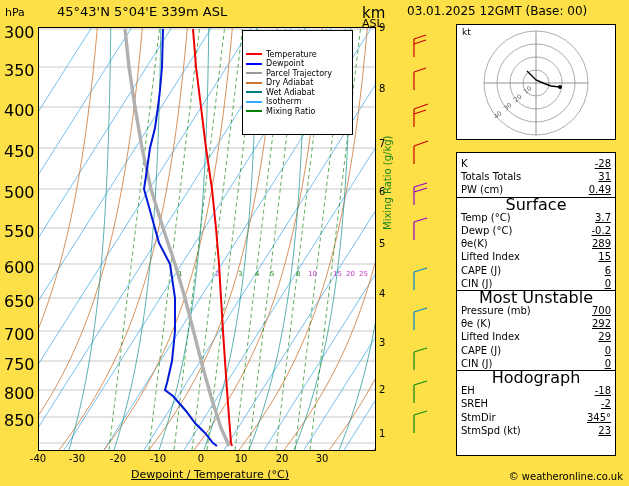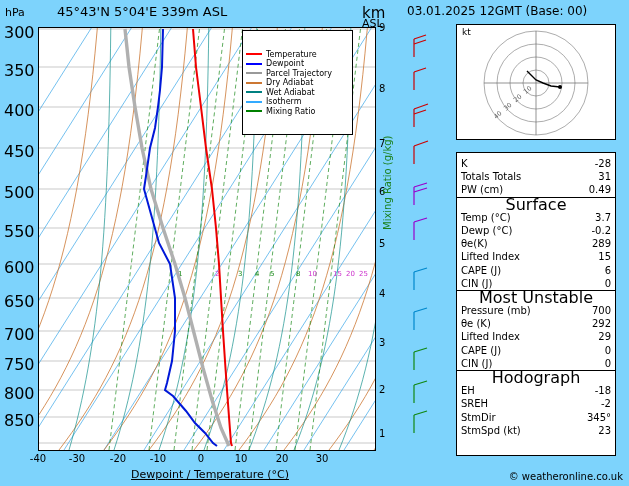--- a/index.html
+++ b/index.html
@@ -6,21 +6,21 @@
   html, body {
     margin: 0; padding: 0;
     width: 629px; height: 486px;
     background: #ffffff;
     font-family: "DejaVu Sans", sans-serif;
     overflow: hidden;
   }
   #root {
     position: relative;
     width: 629px; height: 486px;
-    background: #7dd3fc;
+    background: #fde047;
   }
   .abs { position: absolute; }
 
   
   #skewt-block { left: 0; top: 0; width: 400px; height: 486px; }
 
   #hpa-label { left: 5px; top: 6px; font-size: 11px; color: #000; }
   #station-title { left: 57px; top: 4px; font-size: 13px; color: #000; }
   #km-label { left: 362px; top: 4px; font-size: 15px; color: #000; }
   #asl-label { left: 362px; top: 17px; font-size: 11px; color: #000; }
@@ -82,21 +82,21 @@
 
   #params-box {
     left: 456px; top: 152px; width: 160px; height: 304px;
     border: 1px solid #000; background: #fff;
     font-size: 10px; color: #000;
   }
   .p-row { display: flex; justify-content: space-between; padding: 0 4px; height: 13.2px; line-height: 13.2px; }
   .p-head { text-align: center; height: 13.2px; line-height: 13.2px; font-size: 16px; }
   .p-sep { border-top: 1px solid #000; }
   .p-key { white-space: nowrap; }
-  .p-val { white-space: nowrap; }
+  .p-val { white-space: nowrap; text-decoration: underline; }
 
   #copyright { right: 6px; bottom: 4px; font-size: 10px; color: #000; }
 
   .wind-barbs { left: 400px; top: 27px; width: 52px; height: 424px; }
 </style>
 </head>
 <body>
 
 <div id="root">
 

